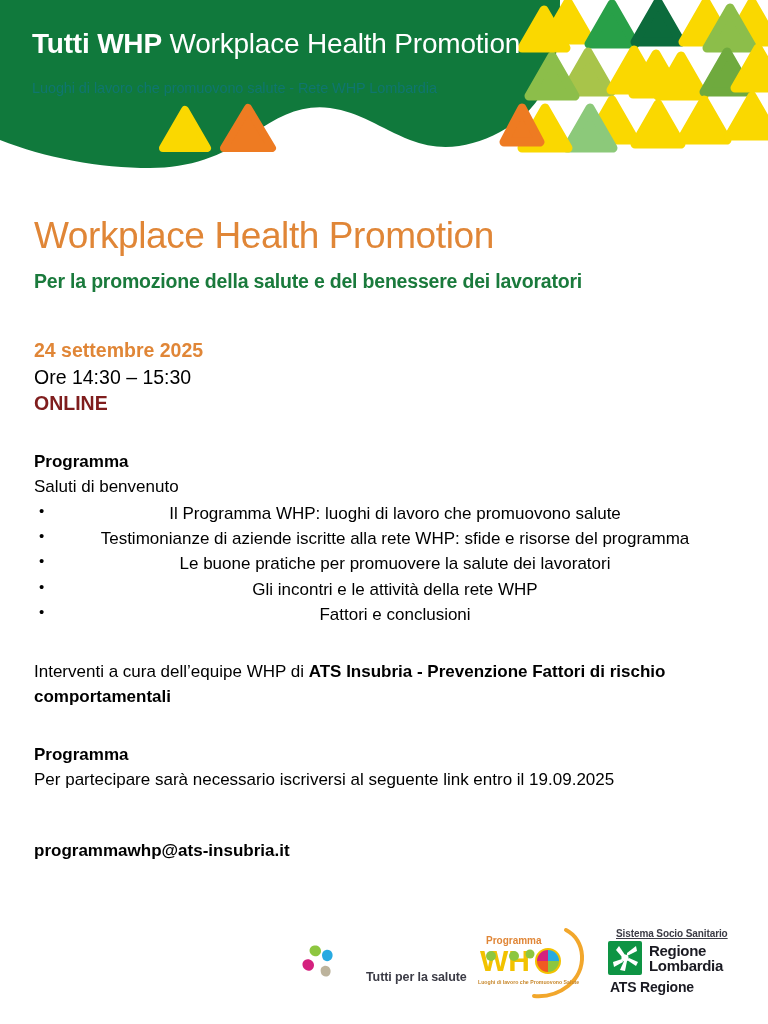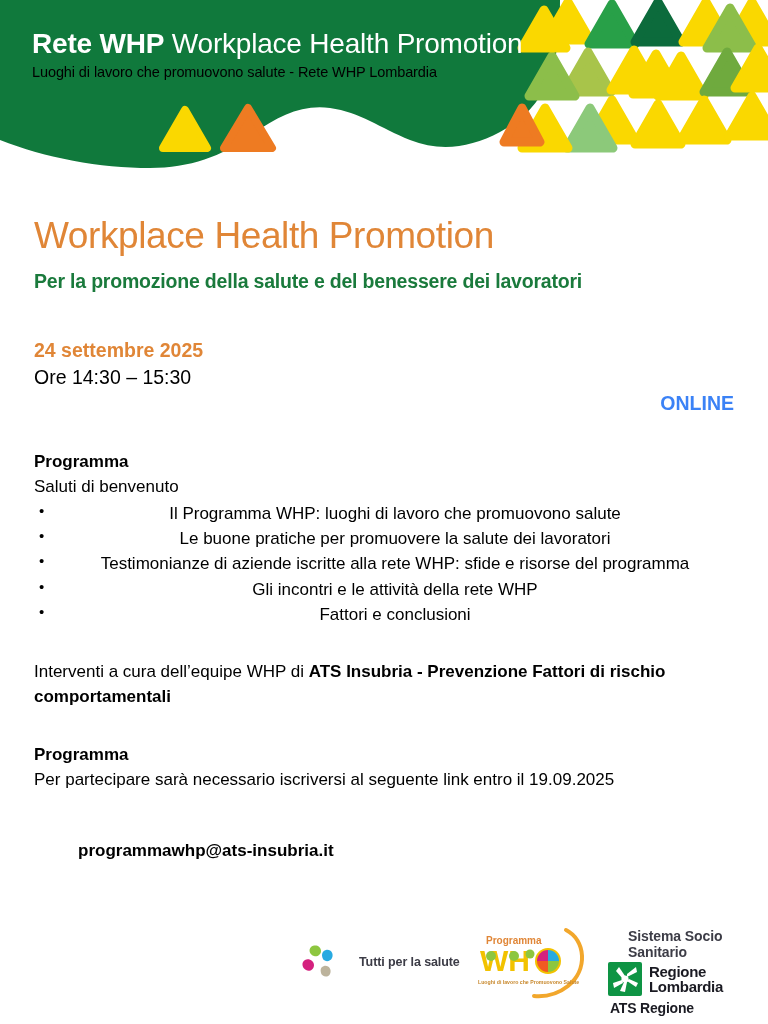--- a/index.html
+++ b/index.html
@@ -32,23 +32,23 @@
   .brand-line {
     color: #ffffff;
     font-size: 28px;
     letter-spacing: -0.2px;
     white-space: nowrap;
     line-height: 1.15;
   }
   .brand-strong { font-weight: bold; }
   .brand-light  { font-weight: normal; }
   .brand-sub {
-    color: #000000;
+    color: #0f766e;
     font-size: 14.5px;
-    margin-top: 4px;
+    margin-top: 20px;
     white-space: nowrap;
     letter-spacing: -0.1px;
   }
 
   
   .body-wrap {
     position: absolute;
     left: 34px; top: 205px;
     width: 700px;
   }
@@ -82,25 +82,24 @@
     font-weight: bold;
     font-size: 19.5px;
     line-height: 1.35;
   }
   .when-time {
     color: #000000;
     font-size: 19.5px;
     line-height: 1.35;
   }
   .when-mode {
-    color: #3b82f6;
+    color: #7f1d1d;
     font-weight: bold;
     font-size: 19.5px;
     line-height: 1.35;
-    text-align: right;
   }
 
   .section { margin-top: 34px; }
   .sec-head {
     font-weight: bold;
     font-size: 17px;
     color: #000;
     line-height: 1.45;
   }
   .sec-line {
@@ -134,54 +133,55 @@
     line-height: 1.45;
   }
   .para b { font-weight: bold; }
   .link {
     color: #3A3AC8;
     text-decoration: underline;
     font-size: 17px;
     line-height: 1.45;
     display: inline-block;
   }
-  .mono-mail { font-weight: bold; margin-left: 44px; }
+  .mono-mail { font-weight: bold; }
 
   
   .footer {
     position: absolute;
     left: 0; bottom: 8px;
     width: 768px; height: 90px;
   }
   .logo-tutti {
     position: absolute;
     left: 296px; top: 14px;
-    display: flex; align-items: center; gap: 19px;
+    display: flex; align-items: flex-end; gap: 26px;
   }
   .logo-tutti .label {
     font-size: 12.5px;
     font-weight: bold;
     color: #3C3C46;
     letter-spacing: -0.1px;
   }
   .logo-whp {
     position: absolute;
     left: 470px; top: 0px;
   }
   .logo-rl {
     position: absolute;
     left: 608px; top: 2px;
   }
   .rl-top {
-    font-size: 14px;
+    font-size: 10px;
     font-weight: bold;
     color: #3C3C46;
     letter-spacing: -0.1px;
     margin-bottom: 2px;
-    margin-left: 20px;
+    margin-left: 8px;
+    text-decoration: underline;
   }
   .rl-mid { display: flex; align-items: center; gap: 7px; }
   .rl-mark {
     width: 34px; height: 34px;
     background: #0E9444;
     border-radius: 2px;
     position: relative;
   }
   .rl-name {
     font-size: 15px;
@@ -252,43 +252,43 @@
 
           <path d="M552,56 L575,96 L529,96 Z" fill="#8CBE4A" stroke="#8CBE4A"></path>
           <path d="M545,108 L568,148 L522,148 Z" fill="#FAD800" stroke="#FAD800"></path>
           <path d="M522,108 L540,142 L504,142 Z" fill="#EE7B22" stroke="#EE7B22"></path>
           <path d="M544,10 L566,48 L522,48 Z" fill="#FAD800" stroke="#FAD800"></path>
         </g>
       </g>
     </svg>
 
     <div class="header-text">
-      <div class="brand-line"><span class="brand-strong">Rete WHP</span><span class="brand-light"> Workplace Health Promotion</span></div>
+      <div class="brand-line"><span class="brand-strong">Tutti WHP</span><span class="brand-light"> Workplace Health Promotion</span></div>
       <div class="brand-sub">Luoghi di lavoro  che promuovono salute - Rete WHP Lombardia</div>
     </div>
   </div>
 
   <div class="body-wrap">
 
     <h2 class="title-sub">Workplace Health Promotion</h2>
     <div class="title-tag">Per la promozione della salute e del benessere dei lavoratori</div>
 
     <div class="when">
       <div class="when-date">24 settembre 2025</div>
       <div class="when-time">Ore 14:30 – 15:30</div>
       <div class="when-mode">ONLINE</div>
     </div>
 
     <div class="section">
       <div class="sec-head">Programma</div>
       <div class="sec-line">Saluti di benvenuto</div>
       <ul class="bullets">
         <li>Il Programma WHP: luoghi di lavoro che promuovono salute</li>
+        <li>Testimonianze di aziende iscritte alla rete WHP: sfide e risorse del programma</li>
         <li>Le buone pratiche per promuovere la salute dei lavoratori</li>
-        <li>Testimonianze di aziende iscritte alla rete WHP: sfide e risorse del programma</li>
         <li>Gli incontri e le attività della rete WHP</li>
         <li>Fattori e conclusioni</li>
       </ul>
     </div>
 
     <div class="section">
       <div class="para"><span>Interventi a cura dell’equipe WHP di </span><b>ATS Insubria -  Prevenzione Fattori di rischio comportamentali</b></div>
     </div>
 
     <div class="section">

